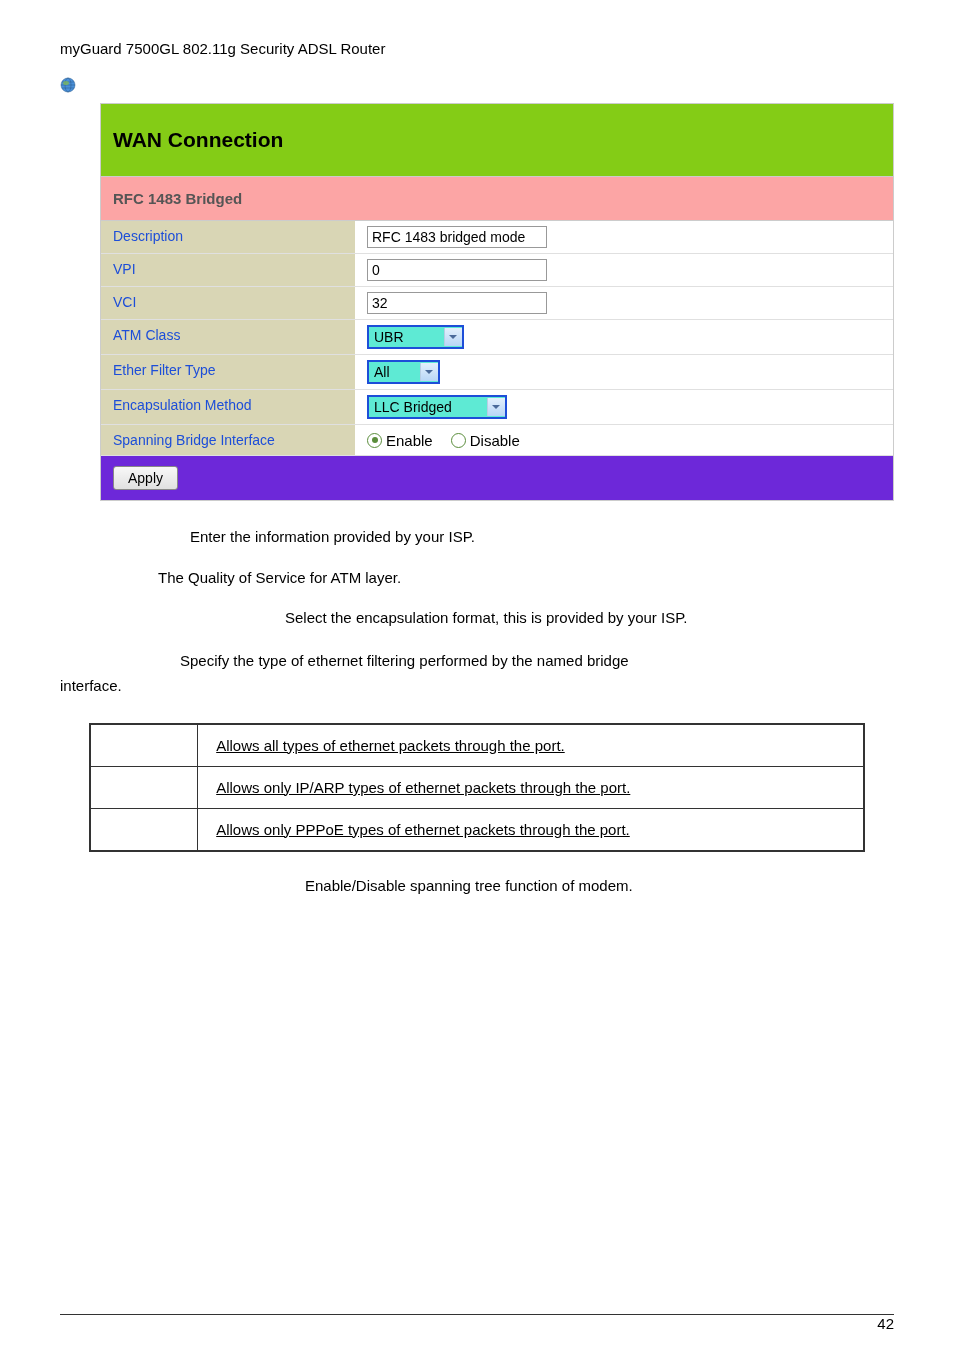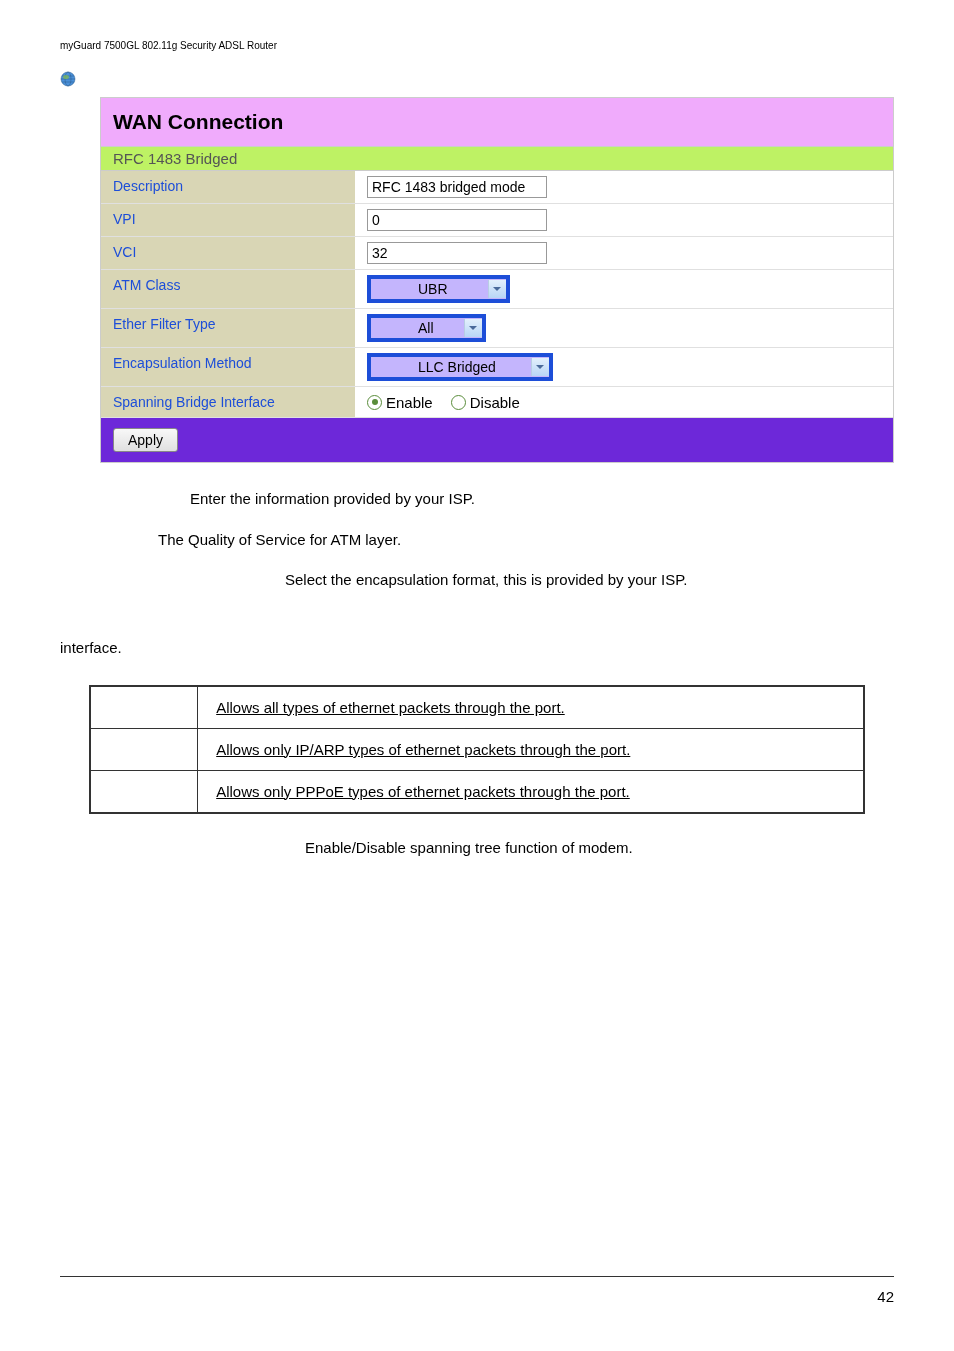--- a/index.html
+++ b/index.html
@@ -4,47 +4,47 @@
   <style>
     body {
       font-family: Arial, sans-serif;
       margin: 0;
       padding: 40px 60px;
       background: #ffffff;
       color: #000;
       font-size: 15px;
     }
     .header-text {
-      font-size: 10px;
+      font-size: 15px;
       margin-bottom: 20px;
     }
     .globe-icon {
       width: 16px;
       height: 16px;
       display: inline-block;
       margin-bottom: 10px;
     }
     .panel {
       border: 1px solid #ccc;
       margin-left: 40px;
       margin-bottom: 25px;
     }
     .panel-title {
       font-size: 21px;
       font-weight: bold;
-      padding: 12px 12px;
-      background: #f0abfc;
+      padding: 24px 12px;
+      background: #84cc16;
       border-bottom: 1px solid #ccc;
     }
     .panel-subtitle {
       font-size: 15px;
-      font-weight: normal;
+      font-weight: bold;
       color: #555;
-      padding: 3px 12px;
-      background: #bef264;
+      padding: 13px 12px;
+      background: #fca5a5;
       border-bottom: 1px solid #ccc;
     }
     .form-row {
       display: flex;
       border-bottom: 1px solid #e0e0e0;
     }
     .form-label {
       width: 230px;
       background: #d9d6b5;
       color: #1d4ed8;
@@ -60,25 +60,24 @@
     }
     .form-value input[type="text"] {
       border: 1px solid #999;
       padding: 2px 4px;
       font-size: 14px;
       width: 170px;
       font-family: Arial, sans-serif;
     }
     .select-wrap {
       display: inline-flex;
-      border: 4px solid #1d4ed8;
-      background: #c4b5fd;
+      border: 2px solid #1d4ed8;
+      background: #5eead4;
       align-items: center;
       height: 20px;
-      padding-left: 42px;
     }
     .select-text {
       padding: 0 25px 0 5px;
       font-size: 14px;
     }
     .select-arrow {
       width: 17px;
       height: 18px;
       background: linear-gradient(#e3f0fc, #b8d6f6);
       border-left: 1px solid #b8cde4;
@@ -146,21 +145,21 @@
     .data-table td:first-child {
       width: 70px;
     }
     .bottom-desc {
       margin: 25px 0 25px 245px;
     }
     .footer {
       border-top: 1px solid #333;
       margin-top: 420px;
       text-align: right;
-      padding-top: 11px;
+      padding-top: 0;
       font-size: 15px;
     }
     .chevron-svg { display:block; }
   </style>
 </head>
 <body>
 
 
 
 <div class="header-text">myGuard 7500GL 802.11g Security ADSL Router</div>
@@ -259,21 +258,21 @@
 
   <div class="button-row">
     <button class="apply-btn">Apply</button>
   </div>
 </div>
 
 <div class="desc-text">Enter the information provided by your ISP.</div>
 <div class="desc-text desc-text2">The Quality of Service for ATM layer.</div>
 <div class="desc-text desc-text3">Select the encapsulation format, this is provided by your ISP.</div>
 <div class="desc-multi">
-  <br>
+  <span class="desc-text4" style="margin-left:120px">Specify the type of ethernet filtering performed by the named bridge</span><br>
   <span>interface.</span>
 </div>
 
 <table class="data-table">
   <tbody>
       <tr>
     <td></td>
     <td>Allows all types of ethernet packets through the port.</td>
   </tr>
   <tr>

